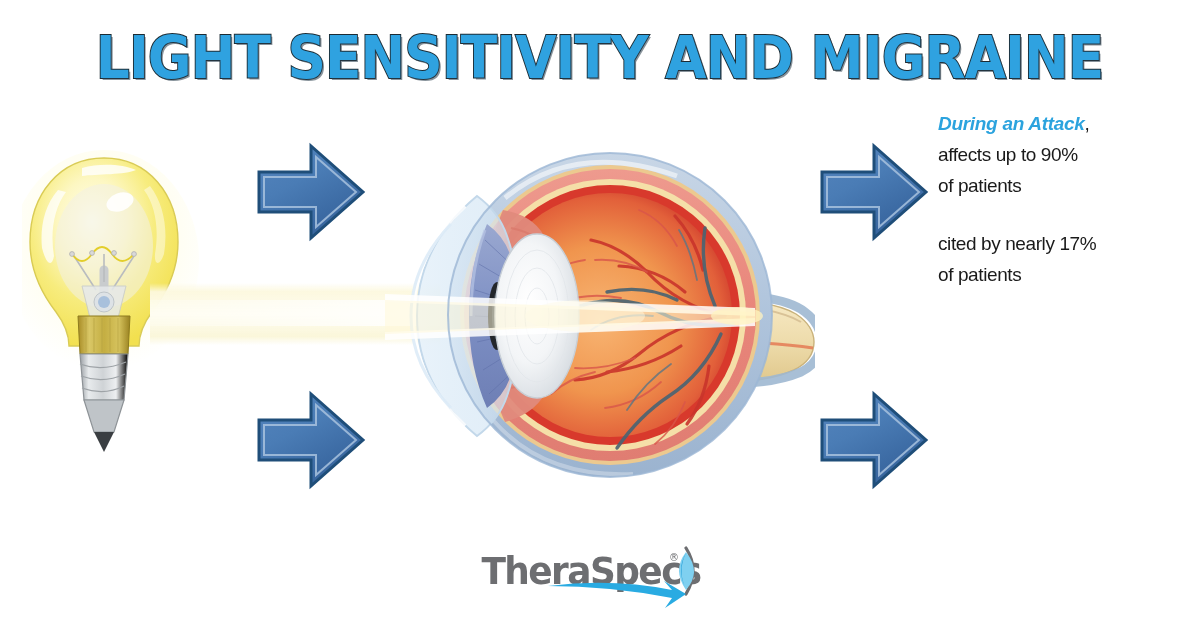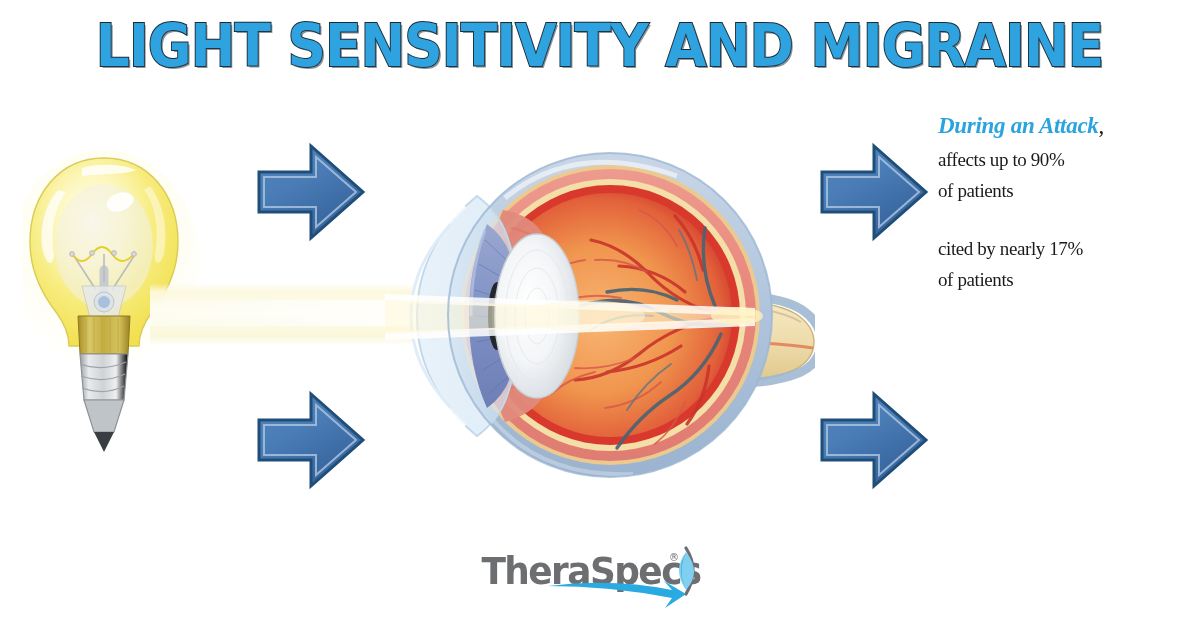--- a/index.html
+++ b/index.html
@@ -7,21 +7,21 @@
   html, body { background:#ffffff; }
   body {
     width:1200px; height:628px;
     font-family:"Liberation Sans", sans-serif;
     position:relative; overflow:hidden;
     background:#ffffff;
   }
 
   
   #title-bar {
-    position:absolute; top:0; left:0; width:1200px; height:92px;
+    position:absolute; top:12px; left:0; width:1200px; height:92px;
     display:flex; align-items:center; justify-content:center;
   }
   #page-title {
     font-family:"DejaVu Sans", sans-serif;
     font-size:58px;
     font-weight:bold;
     letter-spacing:-1px;
     color:#2FA2E0;
     transform:scaleX(0.92);
     white-space:nowrap;
@@ -54,30 +54,30 @@
   
   .block-arrow { position:absolute; width:112px; height:104px; }
 
   
   #eye-wrap { position:absolute; left:385px; top:120px; width:430px; height:390px; }
 
   
   #facts { position:absolute; left:938px; top:112px; width:250px; }
   .fact { margin-bottom:28px; }
   .fact-headline {
-    font-family:Liberation Serif, serif;
+    font-family:Liberation Sans, sans-serif;
     font-style:italic; font-weight:bold;
-    font-size:23px; color:#2BA3DE;
+    font-size:19px; color:#2BA3DE;
     letter-spacing:-0.3px;
     line-height:1.25;
     white-space:nowrap;
   }
   .fact-headline .comma { color:#1a1a1a; font-style:normal; font-weight:normal; }
   .fact-body {
-    font-family:Liberation Serif, serif;
+    font-family:Liberation Sans, sans-serif;
     font-size:19px; color:#1a1a1a;
     line-height:1.62; margin-top:4px;
     letter-spacing:-0.4px;
   }
   .fact-body div { white-space:nowrap; }
 
   
   #logo { position:absolute; left:478px; top:546px; width:245px; height:62px; }
   #logo-text {
     position:absolute; left:0; top:4px;

